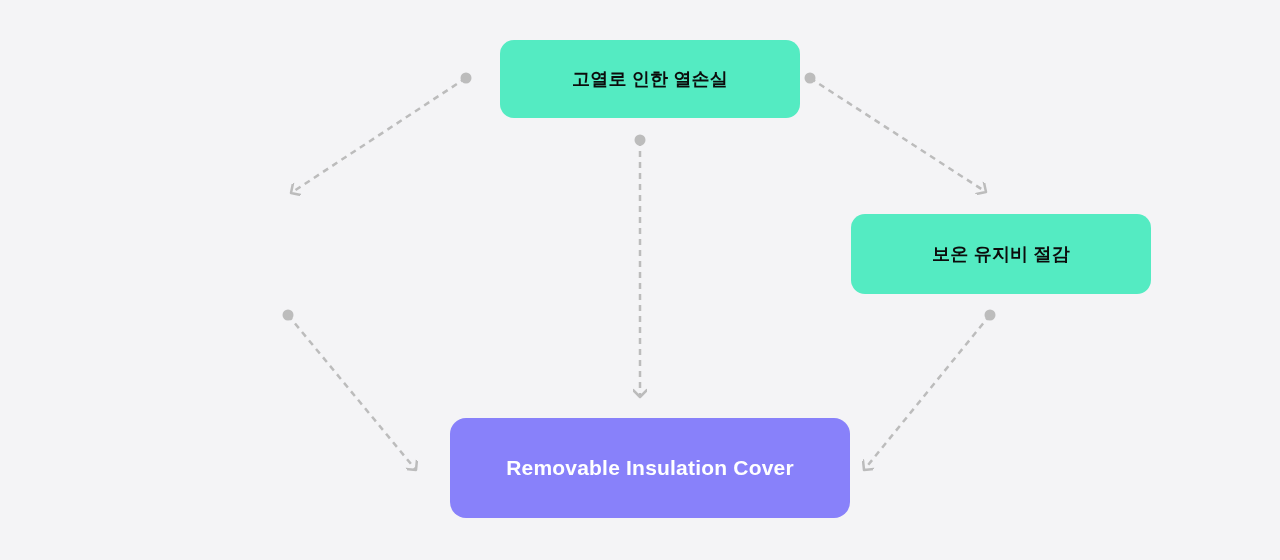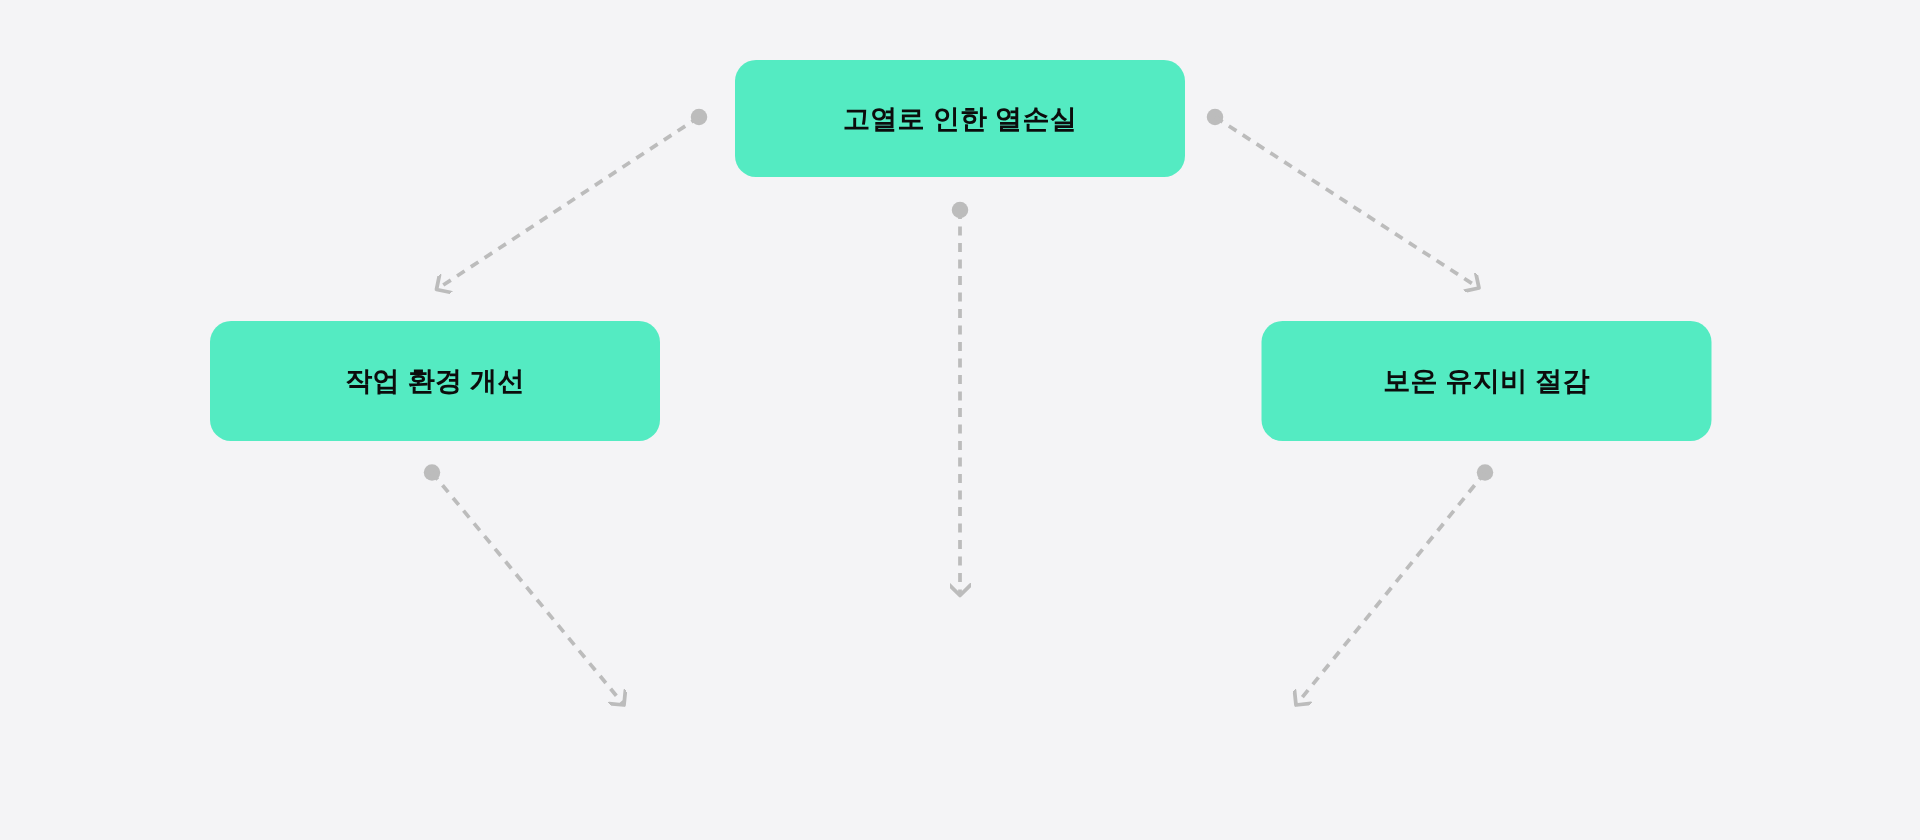--- a/index.html
+++ b/index.html
@@ -24,20 +24,21 @@
     z-index: 1;
   }
   .node {
     position: absolute;
     z-index: 2;
     display: flex;
     align-items: center;
     justify-content: center;
     text-align: center;
     box-sizing: border-box;
+    margin-left: 10px;
   }
   .node.green {
     background: #54EBC2;
     color: #0C0C0C;
     font-size: 18px;
     font-weight: 600;
     letter-spacing: 0.2px;
     border-radius: 14px;
   }
   .node.purple {
@@ -100,23 +101,23 @@
     <g>
       <circle class="edge-dot" cx="990" cy="315" r="5.5"></circle>
       <line class="edge-line" x1="990" y1="315" x2="864" y2="470" marker-end="url(#openArrow)"></line>
     </g>
   </svg>
 
   <div class="node green node-top">
     <span>고열로 인한 열손실</span>
   </div>
 
-  <div class="node green node-left">
-    <span>작업 환경 개선</span>
-  </div>
 
 
   <div class="node green node-right">
     <span>보온 유지비 절감</span>
   </div>
 
+  <div class="node purple node-bottom">
+    <span>Removable Insulation Cover</span>
+  </div>
 
 </div>
 
 </body></html>

